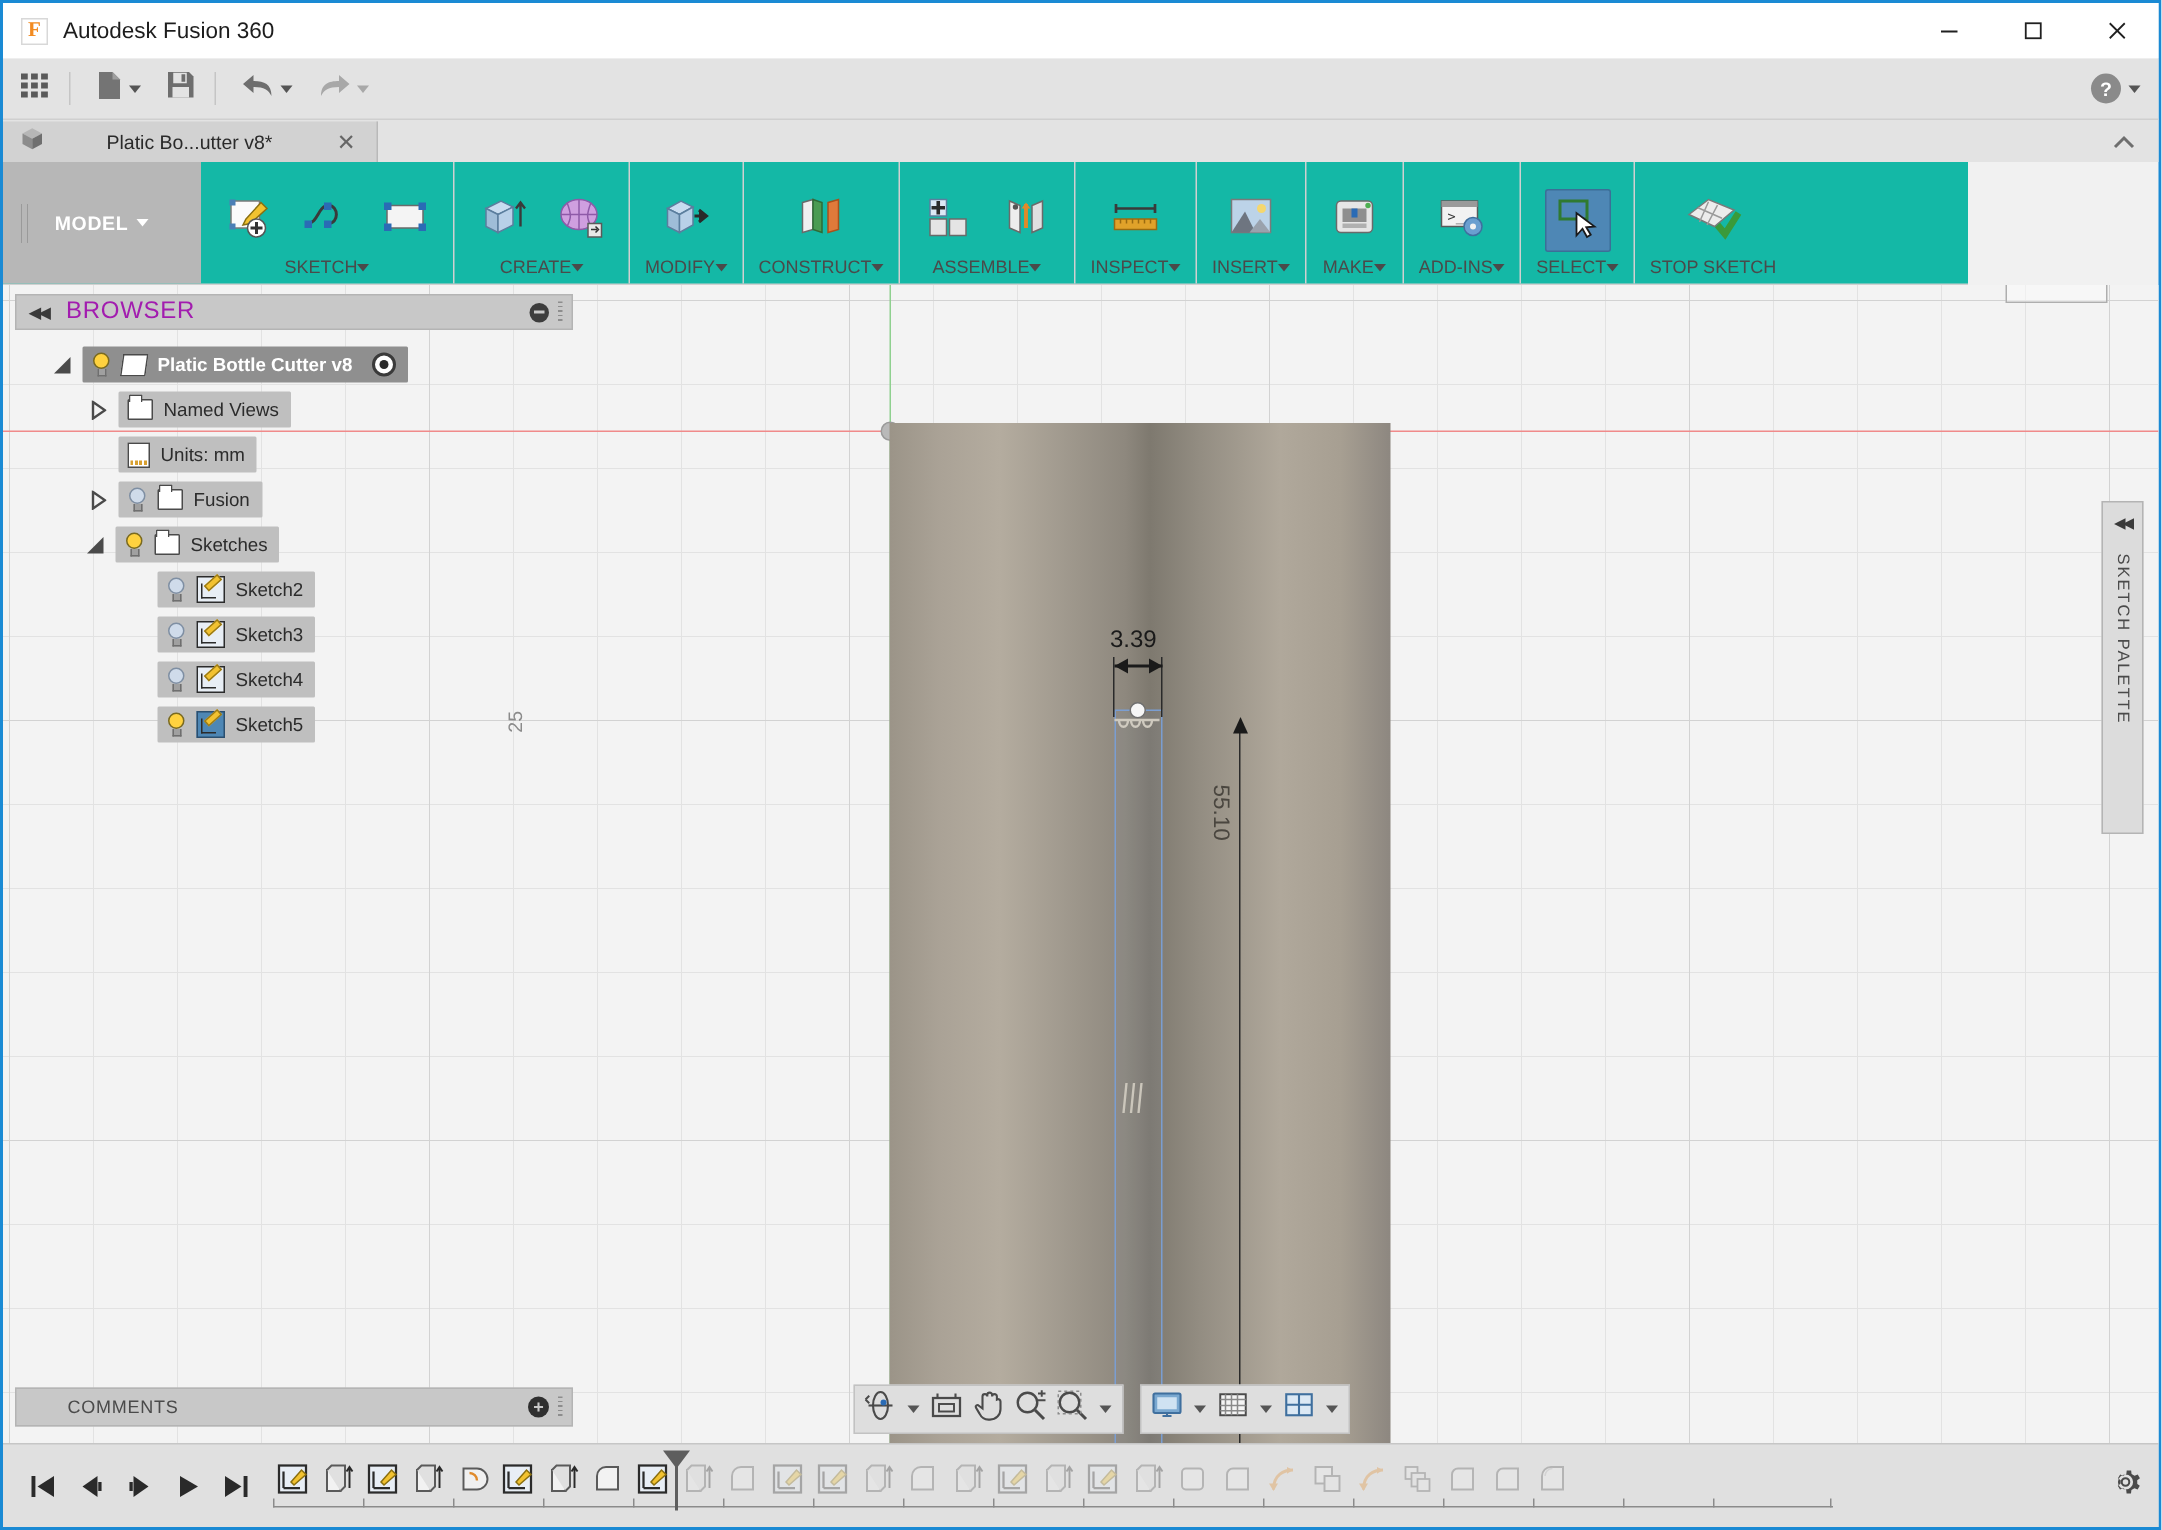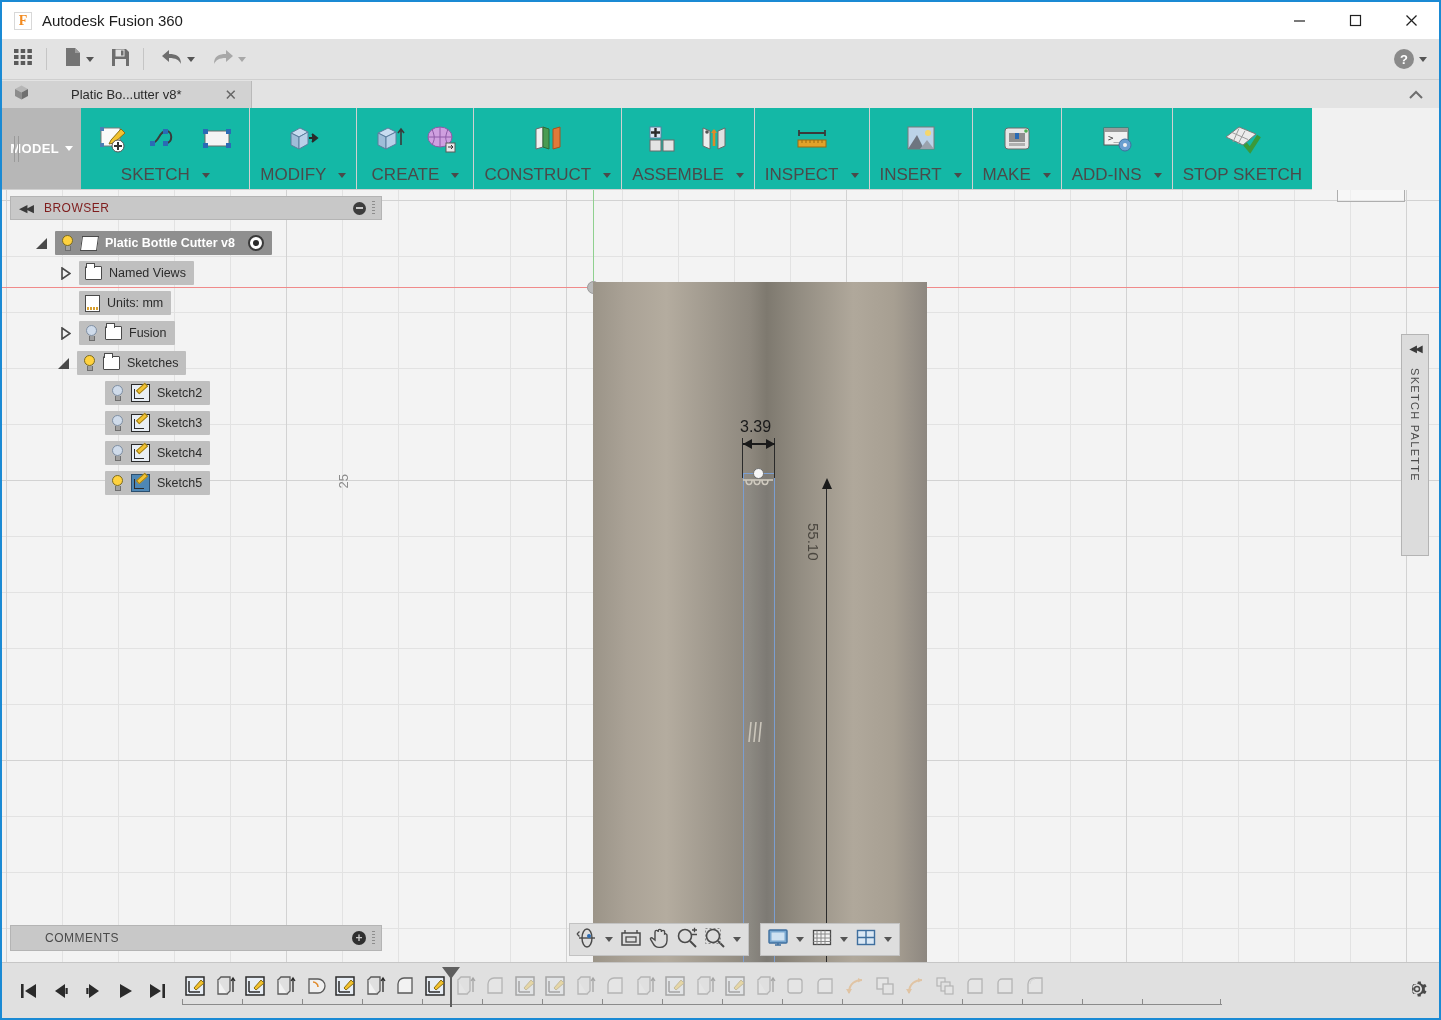--- a/index.html
+++ b/index.html
@@ -95,22 +95,22 @@
     justify-content: space-between; padding: 8px 10px 4px;
     border-right: 1px solid #d0d0d0; position: relative;
   }
   .rgroup-icons { display: flex; align-items: flex-end; gap: 8px; flex: 1; }
   .rbtn {
     width: 44px; height: 42px; display: flex; align-items: center;
     justify-content: center; border: 1px solid transparent; border-radius: 2px;
   }
   .rbtn.active { background: #4e87b5; border-color: #3b6f97; }
   .rgroup-label {
-    font-size: 17px; color: #4a4a4a; display: flex; align-items: center;
-    gap: 12px; padding-top: 3px; white-space: nowrap;
+    font-size: 12px; color: #4a4a4a; display: flex; align-items: center;
+    gap: 0; padding-top: 3px; white-space: nowrap;
   }
   .rgroup-label .caret-down { border-top-color: #4a4a4a; }
 
   
   .viewport {
     position: absolute; top: 188px; left: 0; width: 1437px; height: 772px;
     background: #f3f3f3; overflow: hidden;
   }
   .grid-minor {
     position: absolute; inset: 0;
@@ -194,21 +194,21 @@
 
   
   .browser {
     position: absolute; left: 8px; top: 6px; width: 372px; height: 740px;
   }
   .browser-header {
     height: 24px; background: #c8c8c8; display: flex; align-items: center;
     padding: 0 4px; border: 1px solid #b4b4b4; gap: 8px;
   }
   .collapse-arrows { font-size: 11px; color: #3a3a3a; padding: 0 4px; letter-spacing: -2px; }
-  .browser-title { font-size: 12px; color: #7f1d1d; letter-spacing: .5px; }
+  .browser-title { font-size: 16px; color: #a21caf; letter-spacing: .5px; }
   .hdr-right { margin-left: auto; display: flex; align-items: center; gap: 6px; padding-right: 2px; }
   .minus-circle {
     width: 13px; height: 13px; border-radius: 50%; background: #3d3d3d;
     display: flex; align-items: center; justify-content: center;
   }
   .minus-circle::after { content: ''; width: 7px; height: 2px; background: #c8c8c8; }
   .grip-v { width: 3px; height: 14px; background: repeating-linear-gradient(to bottom,#8d8d8d 0 1px,transparent 1px 3px); }
 
   .tree { padding-top: 10px; }
   .tree-row {
@@ -513,59 +513,59 @@
           <span>SKETCH</span>
           <span class="caret-down"></span>
         </div>
       </div>
 
       <div class="rgroup">
         <div class="rgroup-icons">
           <div class="rbtn">
             <span>
               <svg width="32" height="32" viewBox="0 0 32 32">
-                <path d="M4 10 L13 5 L21 9 L12 14 Z" fill="#c8dcf0" stroke="#5b7e9e"></path>
-                <path d="M4 10 L12 14 V26 L4 22 Z" fill="#9fbdd8" stroke="#5b7e9e"></path>
-                <path d="M21 9 L12 14 V26 L21 21 Z" fill="#b8d0e8" stroke="#5b7e9e"></path>
-                <path d="M22 15 h6 M25 11 l5 4 l-5 4" fill="#2a2a2a" stroke="#2a2a2a" stroke-width="2"></path>
-              </svg>
-            </span>
-          </div>
-        </div>
-        <div class="rgroup-label">
-          <span>MODIFY</span>
-          <span class="caret-down"></span>
-        </div>
-      </div>
-
-      <div class="rgroup">
-        <div class="rgroup-icons">
-          <div class="rbtn">
-            <span>
-              <svg width="32" height="32" viewBox="0 0 32 32">
                 <path d="M5 10 L15 5 L23 9 L13 14 Z" fill="#c8dcf0" stroke="#5b7e9e"></path>
                 <path d="M5 10 L13 14 V26 L5 22 Z" fill="#9fbdd8" stroke="#5b7e9e"></path>
                 <path d="M23 9 L13 14 V26 L23 21 Z" fill="#b8d0e8" stroke="#5b7e9e"></path>
                 <path d="M28 22 V7 M25 10 L28 6 L31 10" stroke="#3a3a3a" stroke-width="1.6" fill="none"></path>
               </svg>
             </span>
           </div>
           <div class="rbtn">
             <span>
               <svg width="32" height="32" viewBox="0 0 32 32">
                 <ellipse cx="15" cy="14" rx="12" ry="10" fill="#cf9fe0" stroke="#8e5aa8"></ellipse>
                 <path d="M3 14 h24 M15 4 v20 M7 6 C10 14 10 16 7 22 M23 6 C20 14 20 16 23 22" stroke="#8e5aa8" fill="none"></path>
                 <rect x="21" y="20" width="9" height="9" fill="#e8e8e8" stroke="#5a5a5a"></rect>
                 <path d="M23 24 h4 M26 22 l2 2 l-2 2" stroke="#333" fill="none"></path>
               </svg>
             </span>
           </div>
         </div>
         <div class="rgroup-label">
           <span>CREATE</span>
+          <span class="caret-down"></span>
+        </div>
+      </div>
+
+      <div class="rgroup">
+        <div class="rgroup-icons">
+          <div class="rbtn">
+            <span>
+              <svg width="32" height="32" viewBox="0 0 32 32">
+                <path d="M4 10 L13 5 L21 9 L12 14 Z" fill="#c8dcf0" stroke="#5b7e9e"></path>
+                <path d="M4 10 L12 14 V26 L4 22 Z" fill="#9fbdd8" stroke="#5b7e9e"></path>
+                <path d="M21 9 L12 14 V26 L21 21 Z" fill="#b8d0e8" stroke="#5b7e9e"></path>
+                <path d="M22 15 h6 M25 11 l5 4 l-5 4" fill="#2a2a2a" stroke="#2a2a2a" stroke-width="2"></path>
+              </svg>
+            </span>
+          </div>
+        </div>
+        <div class="rgroup-label">
+          <span>MODIFY</span>
           <span class="caret-down"></span>
         </div>
       </div>
 
       <div class="rgroup">
         <div class="rgroup-icons">
           <div class="rbtn">
             <span>
               <svg width="32" height="32" viewBox="0 0 32 32">
                 <path d="M4 6 L11 4 V24 L4 26 Z" fill="#f0f0f0" stroke="#6a6a6a"></path>
@@ -683,20 +683,36 @@
               </svg>
             </span>
           </div>
         </div>
         <div class="rgroup-label">
           <span>ADD-INS</span>
           <span class="caret-down"></span>
         </div>
       </div>
 
+      <div class="rgroup">
+        <div class="rgroup-icons">
+          <div class="rbtn active">
+            <span>
+              <svg width="32" height="30" viewBox="0 0 32 30">
+                <rect x="4" y="4" width="18" height="12" fill="none" stroke="#2f7a30" stroke-width="2"></rect>
+                <path d="M15 12 L15 27 L19 22.5 L22 28 L24.5 26.5 L21.5 21.5 L27 21 Z" fill="#ffffff" stroke="#1a1a1a" stroke-width="1.2"></path>
+              </svg>
+            </span>
+          </div>
+        </div>
+        <div class="rgroup-label">
+          <span>SELECT</span>
+          <span class="caret-down"></span>
+        </div>
+      </div>
 
       <div class="rgroup" style="border-right:none">
         <div class="rgroup-icons">
           <div class="rbtn">
             <span>
               <svg width="38" height="32" viewBox="0 0 38 32">
                 <path d="M3 14 L16 4 L33 11 L20 22 Z" fill="#ececec" stroke="#7a7a7a"></path>
                 <path d="M9 9.5 L25 16.5 M16 5.5 L10 19 M22 7.8 L15 21" stroke="#9a9a9a" fill="none"></path>
                 <path d="M22 21 l5 6 l9 -14" stroke="#3a9a3a" stroke-width="4.5" fill="none"></path>
               </svg>

